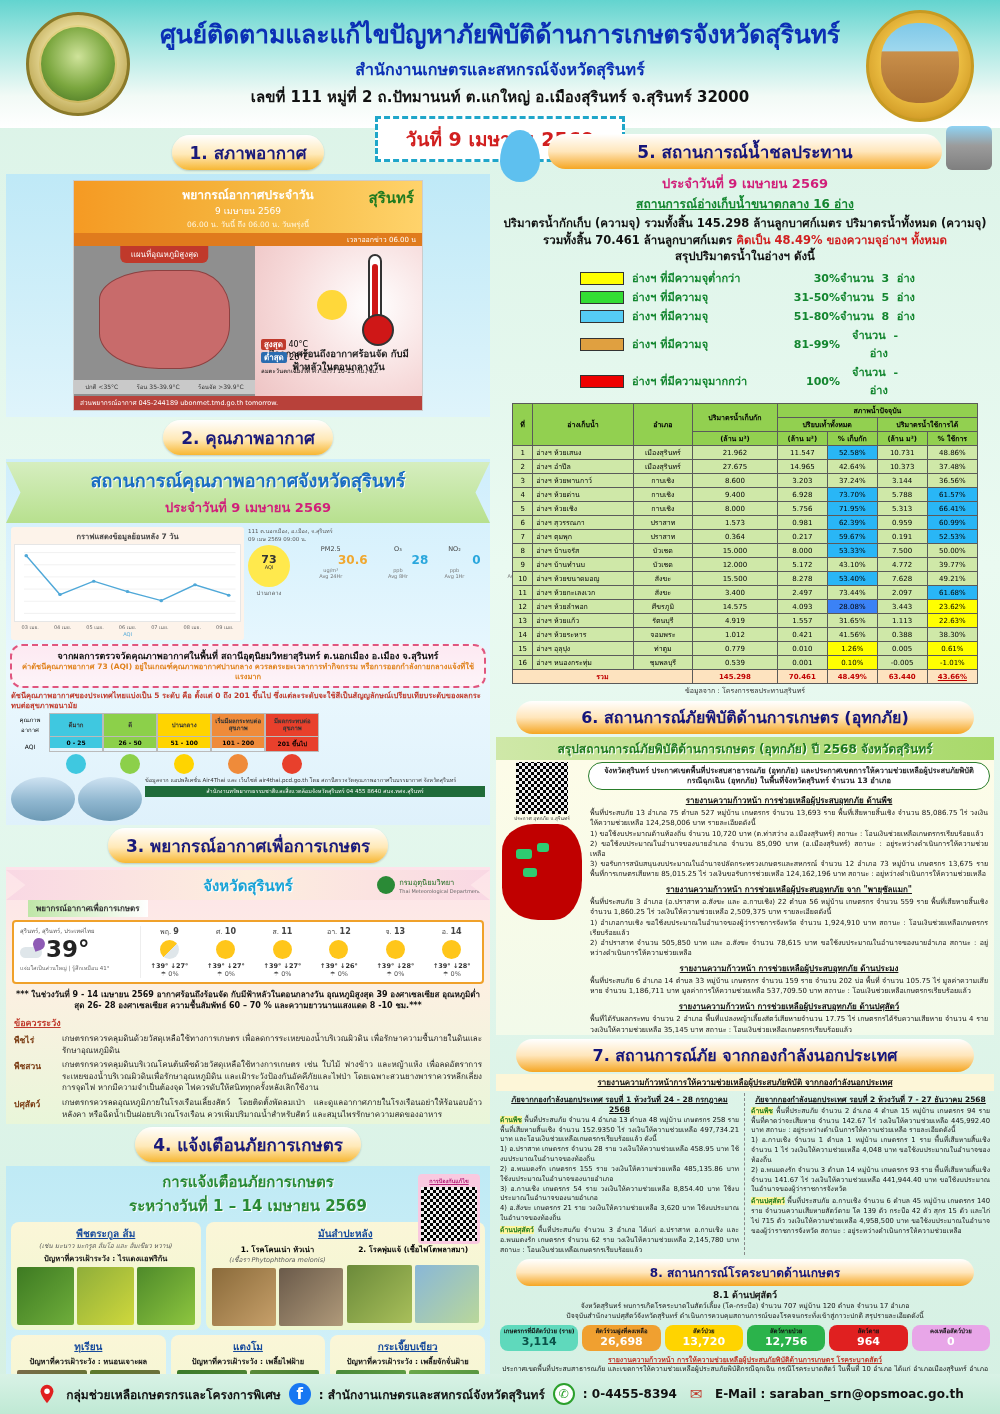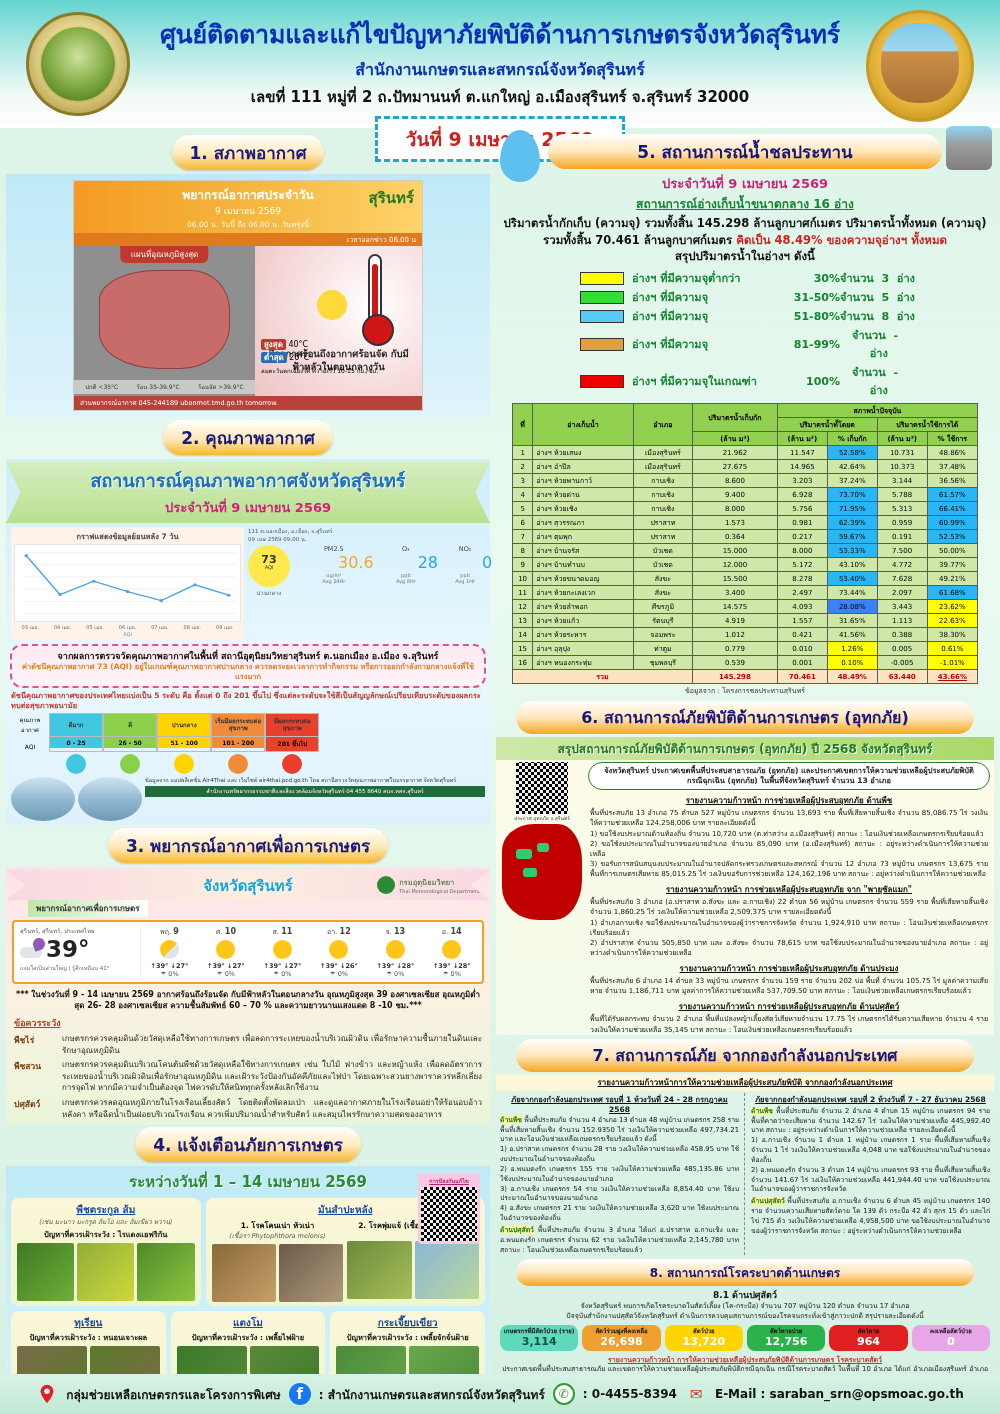--- a/index.html
+++ b/index.html
@@ -87,21 +87,21 @@
   .aq-xl { display:flex; justify-content:space-around; font-size:5px; color:#666; margin-top:1px; }
   .aq-right { width:50%; }
   .aq-stnline { font-size:5.5px; color:#555; }
   .aq-metrics { display:flex; align-items:flex-start; gap:4px; margin-top:2px; }
   .aq-face { width:42px; height:42px; border-radius:50%; background:#ffe94d; text-align:center;
              font-size:11px; font-weight:bold; color:#333; padding-top:9px; line-height:1; position:relative; }
   .aq-face small { display:block; font-size:5px; font-weight:normal; }
   .aq-facelbl { font-size:6px; text-align:center; color:#555; margin-top:1px; }
   .aq-grid { flex:1; display:flex; justify-content:space-between; text-align:center; }
   .aq-grid .k { font-size:6.5px; color:#444; }
-  .aq-grid .v { font-size:16px; font-weight:normal;margin-left:44px; }
+  .aq-grid .v { font-size:12px; font-weight:bold;margin-left:44px; }
   .aq-grid .u { font-size:5px; color:#777; }
   .aq-note { margin:4px 4px 0; border:2px dashed #e0557e; border-radius:12px;
              background:linear-gradient(180deg,#fde9f2 0%,#fdf4f8 100%); padding:4px 6px; text-align:center; }
   .aq-note .l1 { font-size:9px; font-weight:bold; color:#111; line-height:1.35; }
   .aq-note .l2 { font-size:7.5px; font-weight:bold; color:#e0821d; line-height:1.35; margin-top:0; }
   .aq-scale { padding:3px 5px 0; }
   .aq-scale .intro { font-size:7.5px; font-weight:bold; color:#c0392b; line-height:1.3; }
   .aq-tbl { display:flex; margin-top:2px; width:62%; }
   .aq-tbl .c { flex:1; border:1px solid #bbb; font-size:6px; text-align:center; }
   .aq-tbl .c .r1 { padding:3px 1px; font-weight:bold; color:#333; min-height:22px;
@@ -545,20 +545,21 @@
           </div>
       </div>
     </div>
 
     <div class="pill">4. แจ้งเตือนภัยการเกษตร</div>
     <div class="w4">
       <div class="qr">
         <div class="lbl">การป้องกันแก้ไข</div>
         <div class="qrbox"></div>
       </div>
+      <div class="w4-h1">การแจ้งเตือนภัยการเกษตร</div>
       <div class="w4-h2">ระหว่างวันที่  1 – 14  เมษายน  2569</div>
       <div class="w4-grid">
         <div class="w4-card" style="width:40%">
           <div class="t">พืชตระกูล ส้ม</div>
           <div class="s">(เช่น มะนาว มะกรูด ส้มโอ และ ส้มเขียว หวาน)</div>
           <div class="p"><span>ปัญหาที่ควรเฝ้าระวัง  :</span>
              <span>ไรแดงแอฟริกัน</span></div>
           <div class="pics">
             <div class="pic" style="background:linear-gradient(135deg,#3d7a22,#6fae3b)"></div>
             <div class="pic" style="background:linear-gradient(135deg,#8fae3a,#cfd83c)"></div>
@@ -652,36 +653,36 @@
     <div class="cnt">จำนวน&nbsp;&nbsp;8&nbsp;&nbsp;อ่าง</div>
   </div>
   <div class="row">
     <div class="sw" style="background:#e0a040"></div>
     <div class="lab">อ่างฯ ที่มีความจุ</div>
     <div class="pct">81-99%</div>
     <div class="cnt">จำนวน&nbsp;&nbsp;-&nbsp;&nbsp;อ่าง</div>
   </div>
   <div class="row">
     <div class="sw" style="background:#ee0000"></div>
-    <div class="lab">อ่างฯ ที่มีความจุในเกณฑ่า</div>
+    <div class="lab">อ่างฯ ที่มีความจุมากกว่า</div>
     <div class="pct">100%</div>
     <div class="cnt">จำนวน&nbsp;&nbsp;-&nbsp;&nbsp;อ่าง</div>
   </div>
       </div>
     <table class="res">
       <thead>
         <tr>
           <th rowspan="3">ที่</th>
           <th rowspan="3">อ่างเก็บน้ำ</th>
           <th rowspan="3">อำเภอ</th>
           <th rowspan="2">ปริมาตรน้ำเก็บกัก</th>
           <th colspan="4">สภาพน้ำปัจจุบัน</th>
         </tr>
         <tr>
-          <th colspan="2">ปริมาตรน้ำทั้โดยต</th>
+          <th colspan="2">ปริยบเท้ำทั้งหมด</th>
           <th colspan="2">ปริมาตรน้ำใช้การได้</th>
         </tr>
         <tr>
           <th>(ล้าน ม³)</th>
           <th>(ล้าน ม³)</th>
           <th>% เก็บกัก</th>
           <th>(ล้าน ม³)</th>
           <th>% ใช้การ</th>
         </tr>
       </thead>

